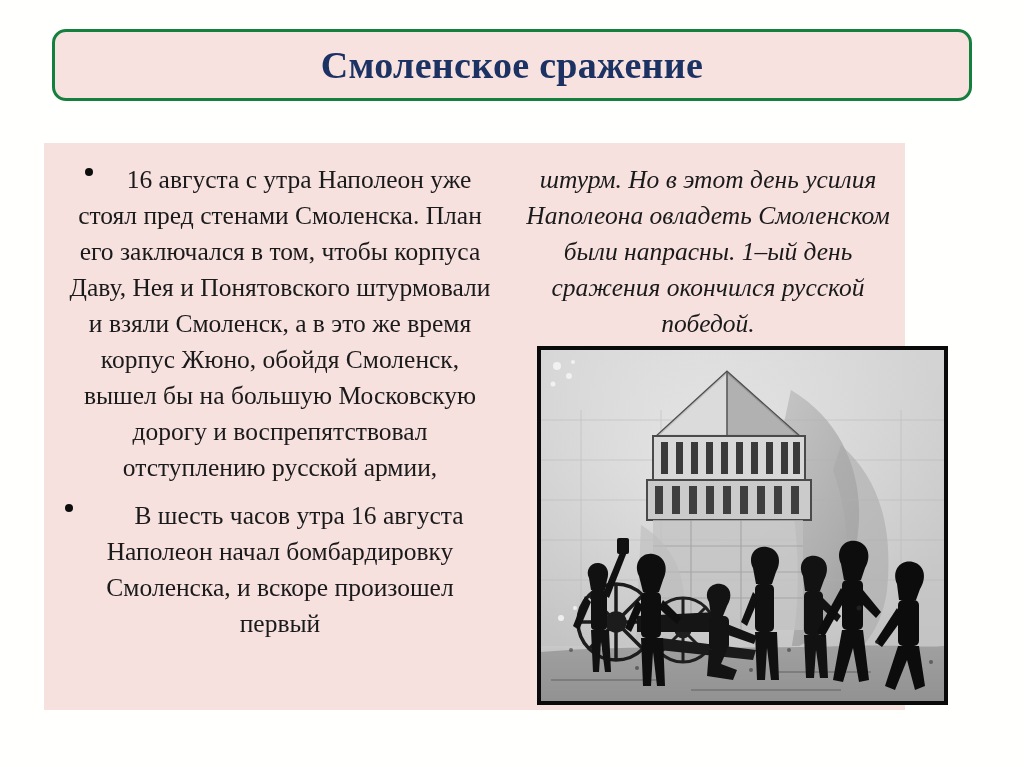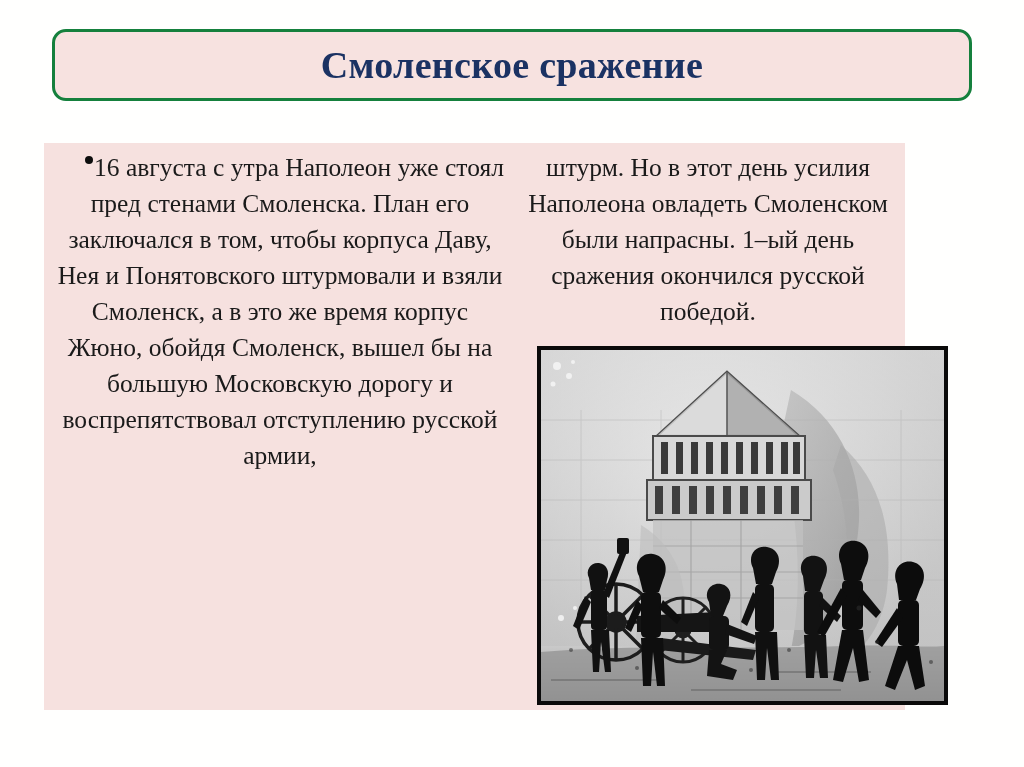--- a/index.html
+++ b/index.html
@@ -76,28 +76,28 @@
     top: 6px;
     width: 8px;
     height: 8px;
     background: #0d0d0d;
     border-radius: 50%;
   }
   .bullet-item.indent-a .marker { left: 30px; }
   .bullet-item.indent-b .marker { left: 10px; }
 
   .para {
-    margin: 0;
+    margin: 12px;
     font-size: 25.5px;
     line-height: 36px;
     color: #1a1a1a;
     text-align: center;
     text-indent: 38px;
   }
-  .para.no-indent { text-indent: 0; }
+  .para.no-indent { text-indent: 0; font-style: italic; }
 
   .col-right .para {
     text-align: center;
     text-indent: 0;
     font-size: 25.5px;
     line-height: 36px;
   }
 
   
   .illustration {
@@ -122,20 +122,24 @@
 
 <div class="content-panel"></div>
 
 <div class="col-left">
 
   <div class="bullet-item indent-a">
     <span class="marker"></span>
     <p class="para">16 августа с утра Наполеон уже стоял пред стенами Смоленска. План его заключался в том, чтобы корпуса Даву, Нея и Понятовского штурмовали и взяли Смоленск, а в это же время корпус Жюно, обойдя Смоленск, вышел бы на большую Московскую дорогу и воспрепятствовал отступлению русской армии,</p>
   </div>
 
+  <div class="bullet-item indent-b">
+    <span class="marker"></span>
+    <p class="para">В шесть часов утра 16 августа Наполеон начал бомбардировку Смоленска, и вскоре произошел первый</p>
+  </div>
 
 </div>
 
 <div class="col-right">
   <p class="para no-indent">штурм. Но в этот  день усилия Наполеона овладеть Смоленском были напрасны. 1–ый день сражения окончился русской победой.</p>
 </div>
 
 <div class="illustration">
   <svg viewBox="0 0 403 351" preserveAspectRatio="none">
     <defs>

